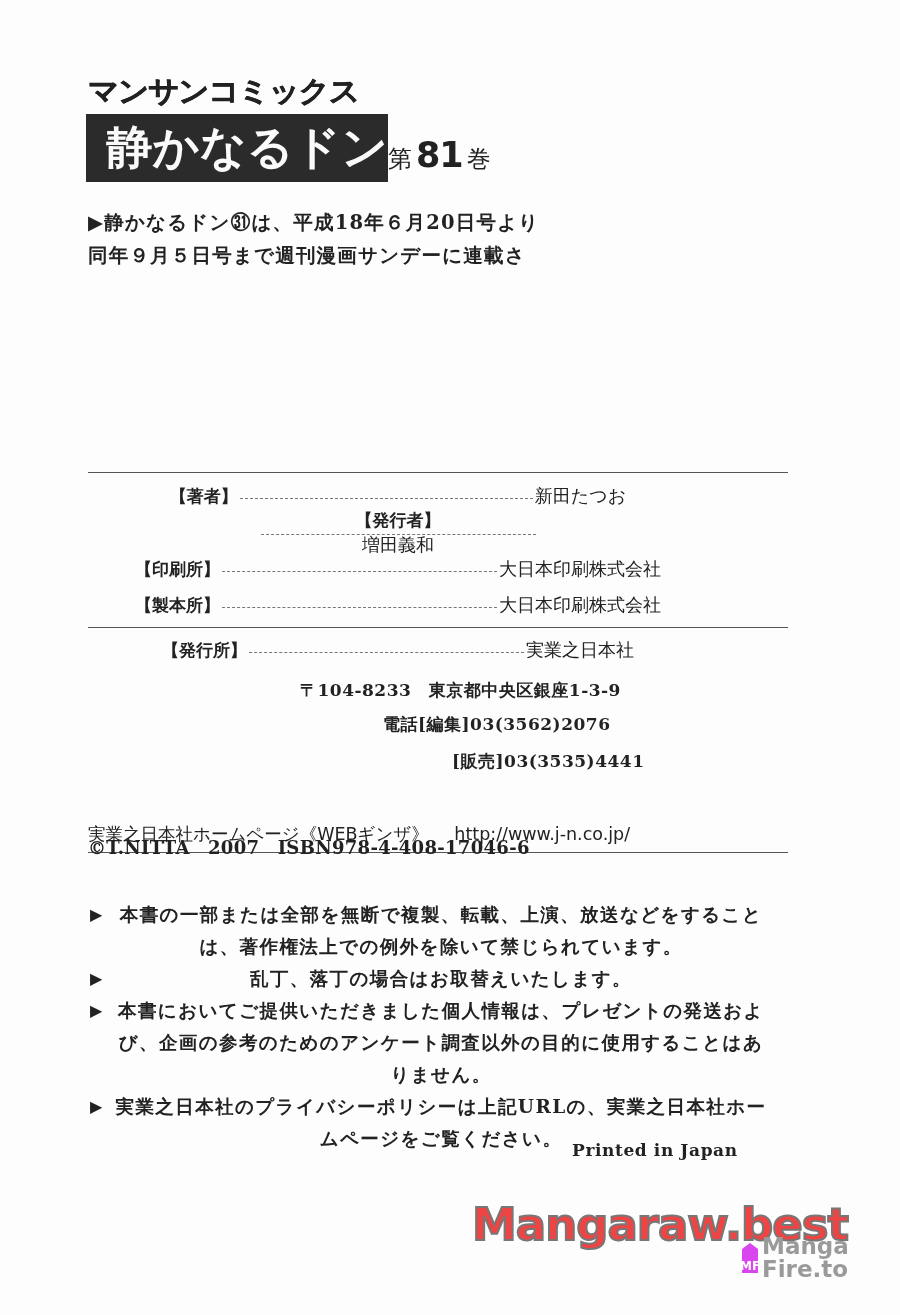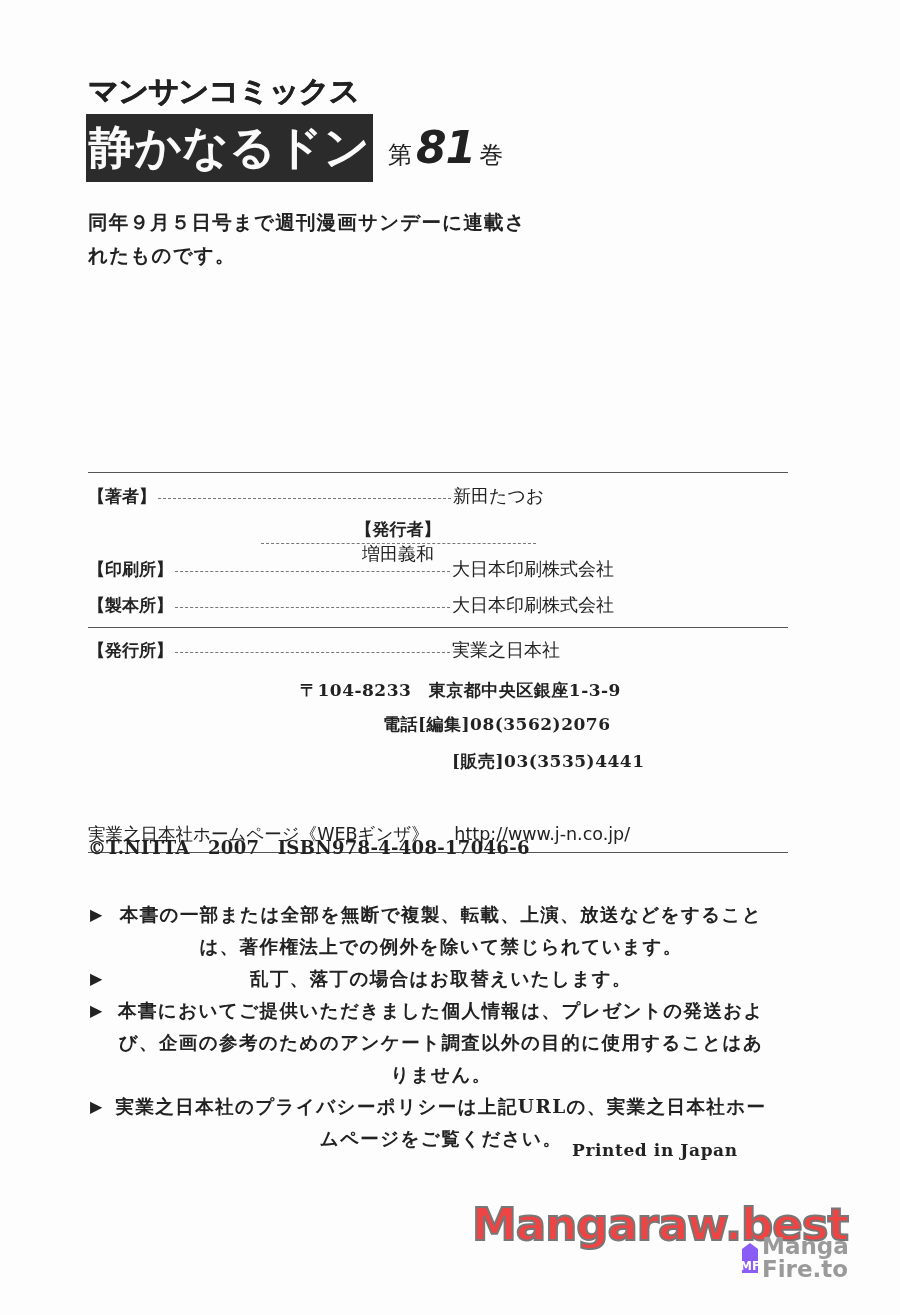--- a/index.html
+++ b/index.html
@@ -9,56 +9,56 @@
       font-family: "DejaVu Serif", "Liberation Serif", serif;
     }
     .abs { position: absolute; }
     .series-logo {
       left: 88px; top: 72px; font-family: "DejaVu Sans", sans-serif;
       font-weight: bold; font-size: 29px; letter-spacing: -1px; color: #222;
       -webkit-text-stroke: 0.6px #222; white-space: nowrap; transform: scaleX(1.05); transform-origin: left;
     }
     .title-box {
       left: 86px; top: 114px; width: 287px; height: 68px; background: #2b2b2b;
-      display: flex; align-items: center; justify-content: center;
+      display: flex; align-items: center; justify-content: flex-end; padding-left: 15px;
     }
     .title-text {
       font-family: "DejaVu Sans", sans-serif; font-weight: bold; color: #fafafa;
       font-size: 46px; letter-spacing: 0px; white-space: nowrap;
     }
     .volume {
       left: 388px; top: 122px; white-space: nowrap; display: flex; align-items: baseline;
     }
     .volume .kanji { font-family: "DejaVu Sans", sans-serif; font-size: 24px; color: #222; }
-    .volume .num { font-family: "DejaVu Sans", sans-serif; font-weight: bold; font-size: 44px; color: #222; margin: 0 4px; letter-spacing: -1px; font-style: italic; }
+    .volume .num { font-family: "DejaVu Sans", sans-serif; font-weight: bold; font-size: 35px; color: #222; margin: 13px 4px; letter-spacing: -1px; }
     .note {
       left: 88px; top: 206px; width: 470px; font-size: 19.5px; line-height: 33px; font-weight: bold;
       letter-spacing: 1.2px; color: #222;
     }
     .rule { position: absolute; left: 88px; width: 700px; height: 0; border-top: 1.5px solid #555; }
-    .credit-row { position: absolute; left: 88px; height: 30px; display: flex; align-items: center; width: 620px; }
+    .credit-row { position: absolute; left: 88px; height: 30px; display: flex; align-items: center; width: 620px; justify-content: center; }
     .credit-label { font-size: 17px; font-weight: bold; white-space: nowrap; color: #222; }
     .credit-dots { flex: 0 0 auto; border-bottom: 1px dashed #777; height: 0; margin: 0 2px; position: relative; top: 2px; }
     .credit-value { font-family: "DejaVu Sans", sans-serif; font-size: 18px; white-space: nowrap; color: #222; }
     .addr { font-size: 17px; font-weight: bold; white-space: nowrap; color: #222; letter-spacing: 0.5px; margin-left: 44px; }
     .homepage { left: 88px; top: 822px; white-space: nowrap; font-family: "DejaVu Sans", sans-serif; font-size: 17.5px; color: #222; }
     .homepage .url { margin-left: 20px; }
     .copyright { left: 88px; top: 836px; font-size: 18px; font-weight: bold; white-space: nowrap; letter-spacing: 0.3px; color: #222; }
     .notices { left: 90px; top: 899px; width: 680px; }
     .notice { display: flex; font-size: 18.5px; font-weight: bold; line-height: 32px; letter-spacing: 1.4px; color: #222; }
     .notice .tri { flex: 0 0 22px; font-size: 16px; }
     .notice .txt { flex: 1; text-align: center; }
     .printed { left: 572px; top: 1140px; font-size: 17px; font-weight: bold; white-space: nowrap; letter-spacing: 0.6px; color: #222; }
     .wm-main {
       left: 472px; top: 1198px; font-family: "DejaVu Sans", sans-serif; font-weight: bold;
       font-size: 45px; color: #ef4444; -webkit-text-stroke: 2px #777; letter-spacing: -1px; white-space: nowrap;
     }
     .wm-sub { left: 742px; top: 1235px; display: flex; align-items: center; gap: 4px; }
     .wm-logo {
-      width: 16px; height: 30px; background: #8b5cf6; color: #fff; font-family: "DejaVu Sans", sans-serif;
+      width: 16px; height: 30px; background: #d946ef; color: #fff; font-family: "DejaVu Sans", sans-serif;
       font-weight: bold; font-size: 12px; display: flex; align-items: flex-end; justify-content: center;
       clip-path: polygon(50% 0, 100% 20%, 100% 100%, 0 100%, 0 20%);
     }
     .wm-text { font-family: "DejaVu Sans", sans-serif; font-weight: bold; color: #9a9a9a; font-size: 23px; line-height: 23px; }
   </style>
 </head>
 <body>
 
 <div class="abs series-logo">マンサンコミックス</div>
 
@@ -66,22 +66,22 @@
   <span class="title-text">静かなるドン</span>
 </div>
 
 <div class="abs volume">
   <span class="kanji">第</span>
   <span class="num">81</span>
   <span class="kanji">巻</span>
 </div>
 
 <div class="abs note">
+  <div>▶静かなるドン㉛は、平成18年６月20日号より</div>
   <div>同年９月５日号まで週刊漫画サンデーに連載さ</div>
-  <div>れたものです。</div>
 </div>
 
 <div class="rule" style="top:472px;"></div>
 
 <div class="credit-row" style="top:481px;">
   <span class="credit-label">【著者】</span>
   <span class="credit-dots" style="width:293px;"></span>
   <span class="credit-value">新田たつお</span>
 </div>
 <div class="credit-row" style="top:518px;flex-direction:column;">
@@ -102,21 +102,21 @@
 
 <div class="rule" style="top:627px;"></div>
 
 <div class="credit-row" style="top:635px;">
   <span class="credit-label">【発行所】</span>
   <span class="credit-dots" style="width:275px;"></span>
   <span class="credit-value">実業之日本社</span>
 </div>
 
 <div class="abs addr" style="left:256px; top:679px;">〒104-8233　東京都中央区銀座1-3-9</div>
-<div class="abs addr" style="left:339px; top:713px;">電話[編集]08(3562)2076</div>
+<div class="abs addr" style="left:339px; top:713px;">電話[編集]03(3562)2076</div>
 <div class="abs addr" style="left:408px; top:750px;">[販売]03(3535)4441</div>
 
 <div class="abs homepage">
   <span>実業之日本社ホームページ《WEBギンザ》</span>
   <span class="url">http://www.j-n.co.jp/</span>
 </div>
 
 <div class="rule" style="top:852px;"></div>
 
 <div class="abs copyright">©T.NITTA　2007　ISBN978-4-408-17046-6</div>

